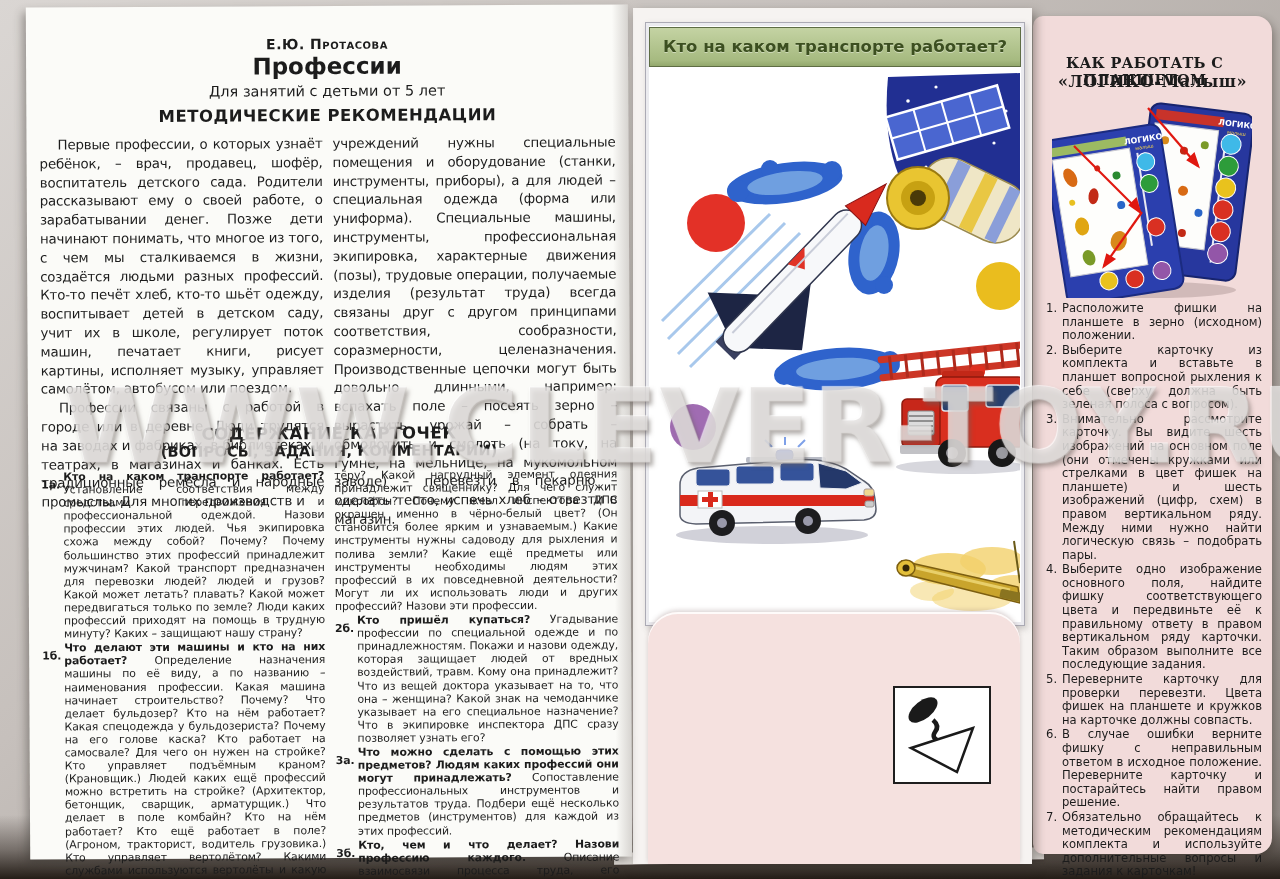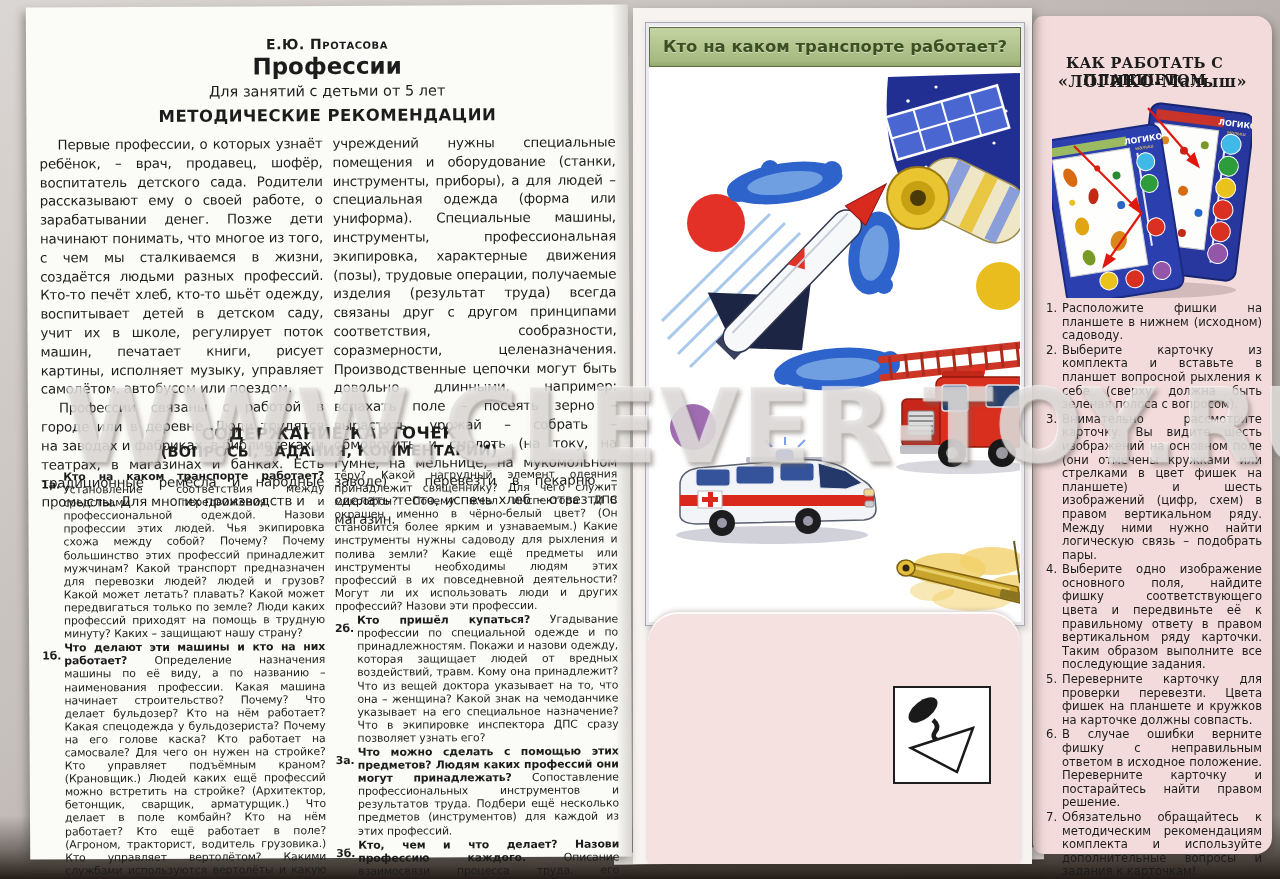--- a/index.html
+++ b/index.html
@@ -361,21 +361,21 @@
       <line x1="96" y1="8" x2="146" y2="66"></line>
         <polygon points="146,66 136,60 142,54"></polygon>
       <line x1="90" y1="112" x2="52" y2="166"></line>
         <polygon points="52,166 55,155 62,159"></polygon>
     </g>
   </svg>
 
   <div class="steps">
     <div class="step">
       <span class="n">1.</span>
-      <span class="t">Расположите фишки на планшете в нижнем (исходном) садоводу.</span>
+      <span class="t">Расположите фишки на планшете в зерно (исходном) положении.</span>
     </div>
     <div class="step">
       <span class="n">2.</span>
       <span class="t">Выберите карточку из комплекта и вставьте в планшет вопросной рыхления к себе (сверху должна быть зеленая полоса с вопросом).</span>
     </div>
     <div class="step">
       <span class="n">3.</span>
       <span class="t">Внимательно рассмотрите карточку. Вы видите шесть изображений на основном поле (они отмечены кружками или стрелками в цвет фишек на планшете) и шесть изображений (цифр, схем) в правом вертикальном ряду. Между ними нужно найти логическую связь – подобрать пары.</span>
     </div>
     <div class="step">

